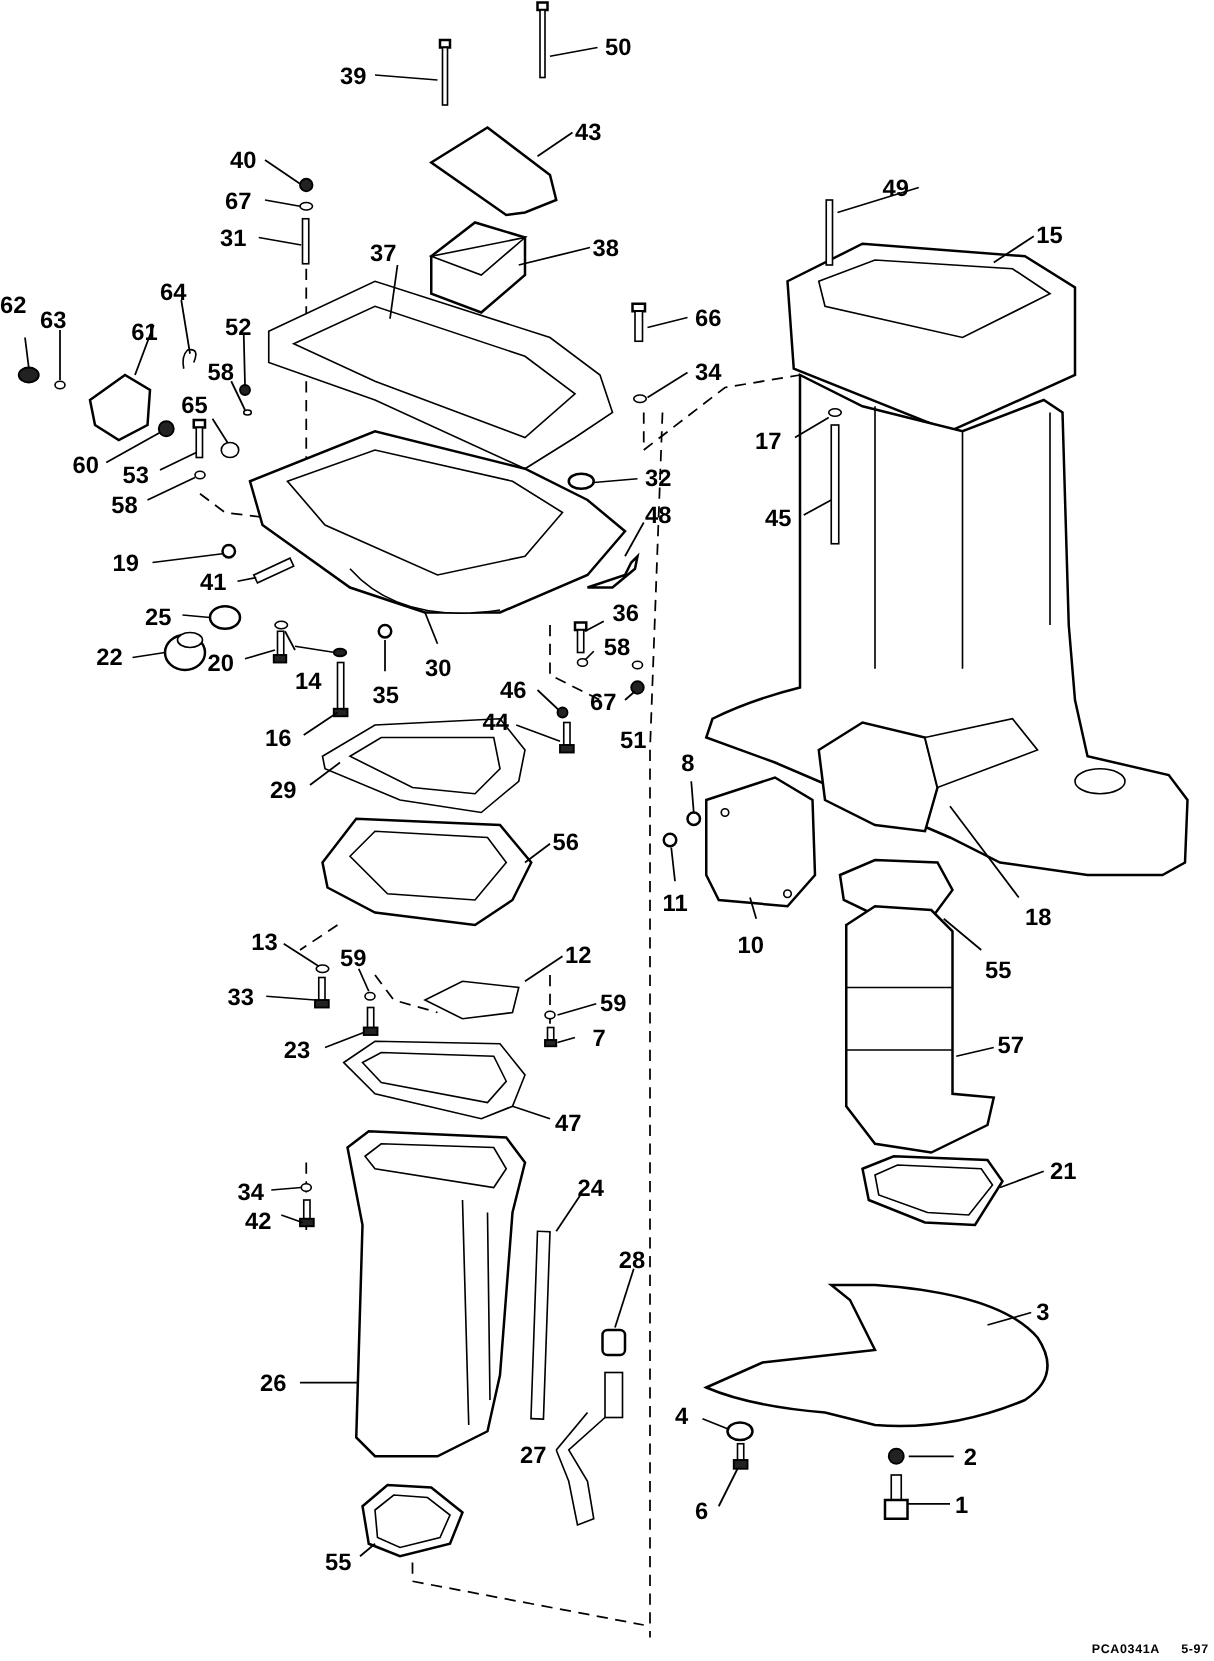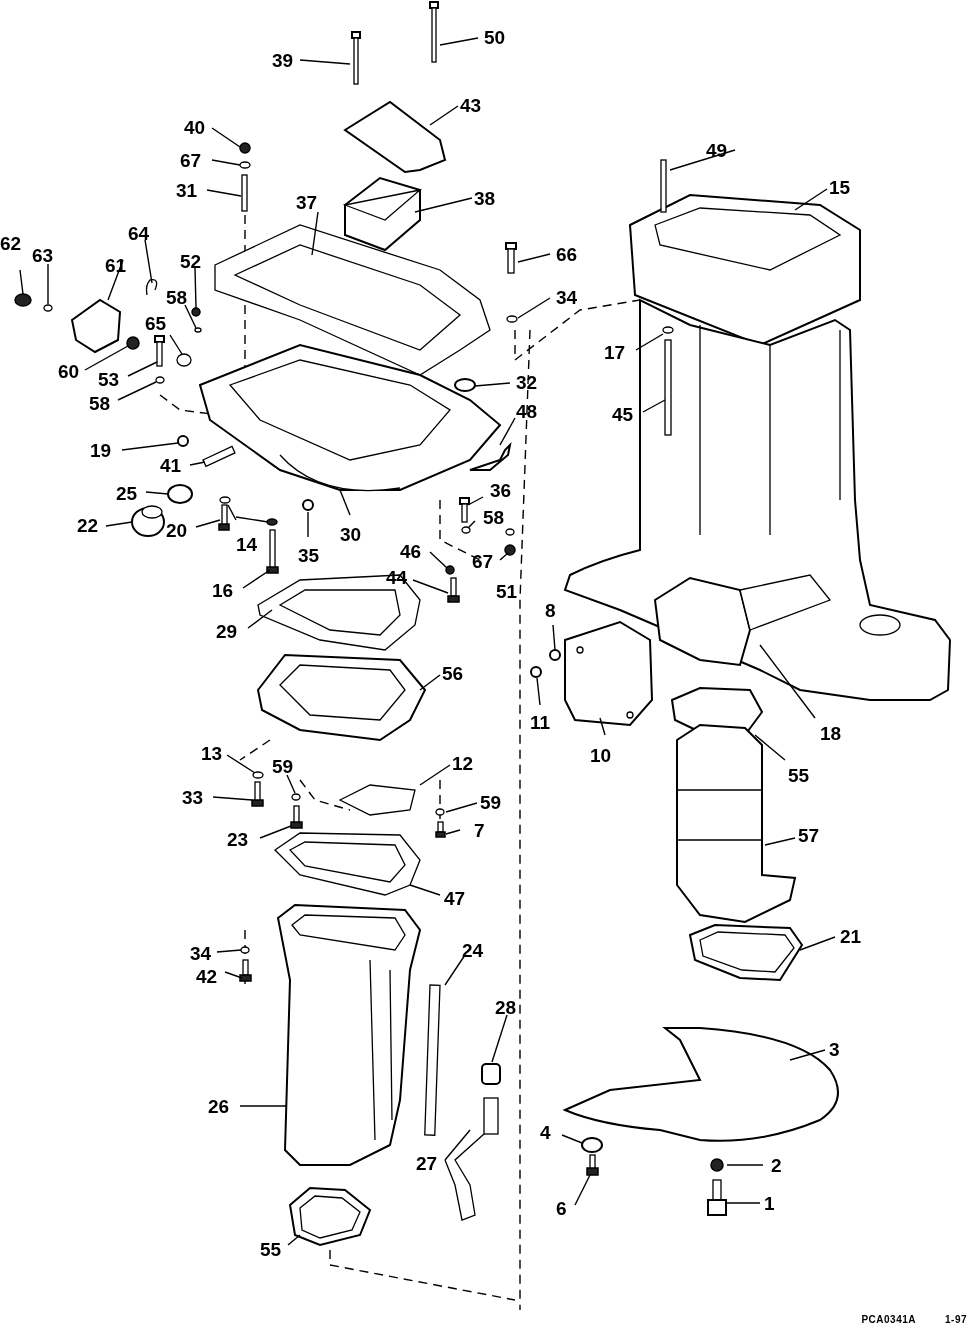--- a/index.html
+++ b/index.html
@@ -7,21 +7,21 @@
          font-family: "Liberation Sans", sans-serif; }
   #diagram { position: absolute; left: 0; top: 0; width: 971px; height: 1329px; }
   .callout { font-family: "Liberation Sans", sans-serif; font-weight: bold; font-size: 19px; fill: #000; }
   .leader { stroke: #000; stroke-width: 1.4; fill: none; }
   .part { stroke: #000; stroke-width: 2; fill: #fff; }
   .part-thin { stroke: #000; stroke-width: 1.3; fill: #fff; }
   .part-dark { stroke: #000; stroke-width: 1.5; fill: #222; }
   .dash { stroke: #000; stroke-width: 1.4; fill: none; stroke-dasharray: 9 6; }
   #footer { position: absolute; right: 4px; bottom: 4px; font-family: "Liberation Sans", sans-serif;
             font-size: 10px; font-weight: bold; color: #000; letter-spacing: 0.5px; }
-  #footer span { margin-left: 29px; }
+  #footer span { margin-left: 17px; }
 </style>
 </head>
 <body>
 
 <svg id="diagram" viewBox="0 0 971 1329" xmlns="http://www.w3.org/2000/svg">
 
   <g>
     <path class="dash" d="M245 200 L245 420"></path>
     <path class="dash" d="M515 330 L515 360 L580 310 L640 300"></path>
     <path class="dash" d="M160 395 L180 410 L260 420"></path>
@@ -368,14 +368,14 @@
     <text class="callout" x="260" y="1256">55</text>
     <text class="callout" x="829" y="1056">3</text>
     <text class="callout" x="540" y="1139">4</text>
     <text class="callout" x="771" y="1172">2</text>
     <text class="callout" x="556" y="1215">6</text>
     <text class="callout" x="764" y="1210">1</text>
   </g>
 </svg>
 
 <div id="footer">
-  <span>PCA0341A</span><span>1-97</span>
+  <span>PCA0341A</span><span>5-97</span>
 </div>
 
 </body></html>

